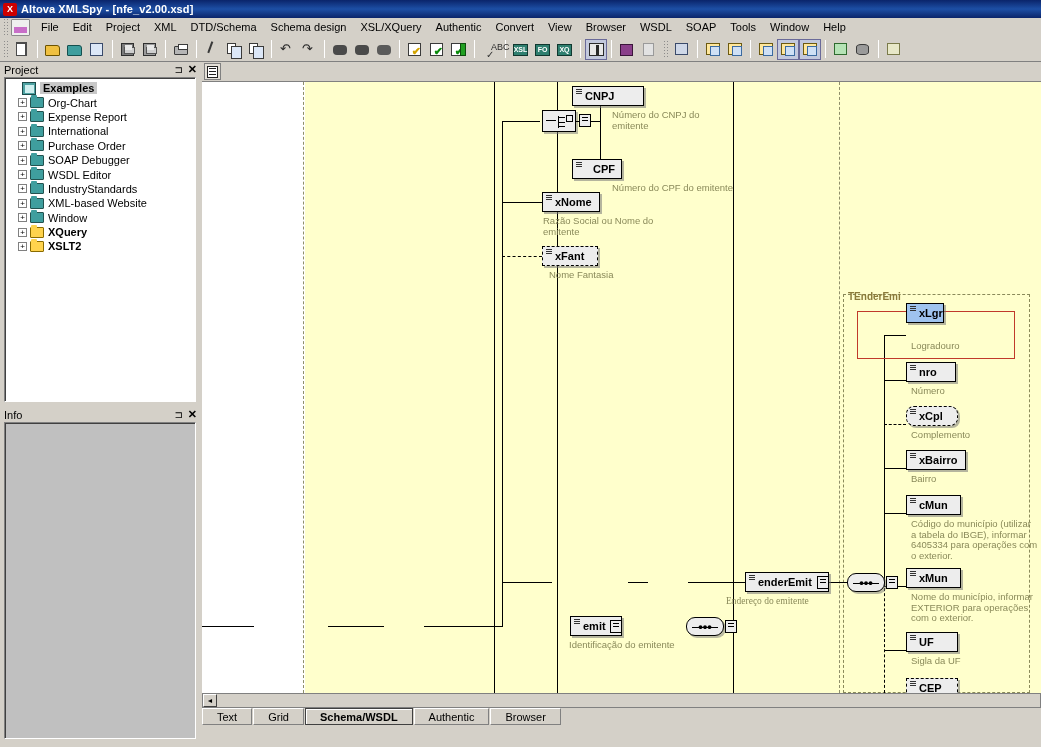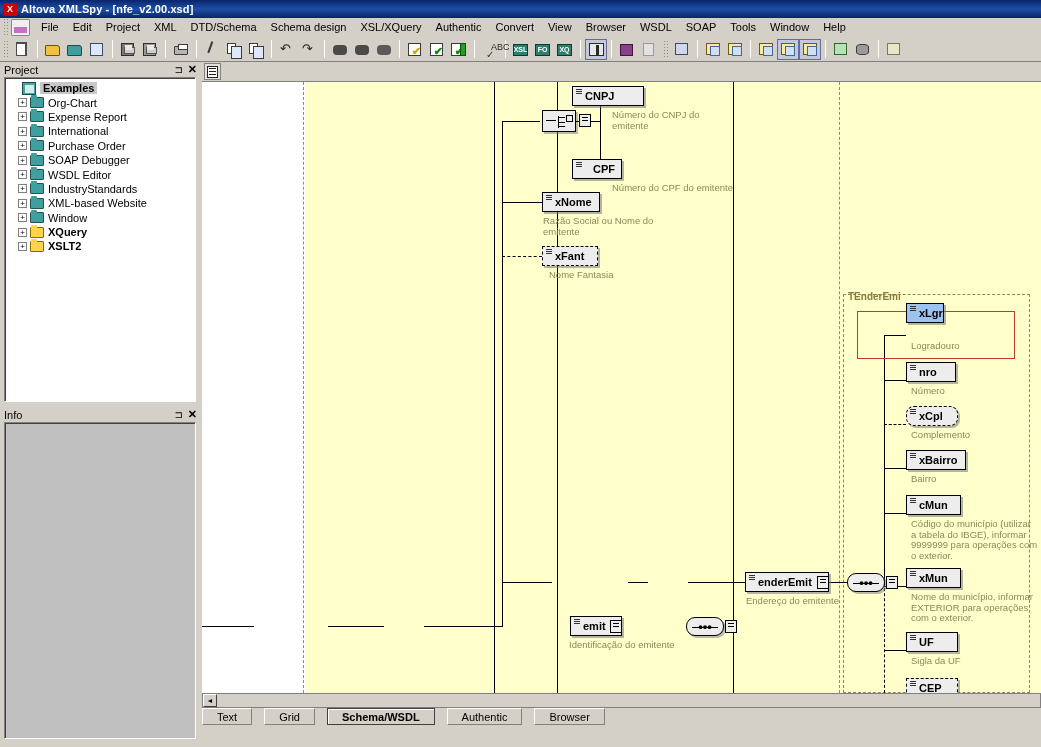--- a/index.html
+++ b/index.html
@@ -223,21 +223,21 @@
   .hscroll .lbtn{
     width:14px;height:13px;background:#d4d0c8;border:1px solid #fff;
     border-right-color:#404040;border-bottom-color:#404040;
     display:flex;align-items:center;justify-content:center;font-size:7px;
   }
   .tabbar{ position:absolute; display:flex; align-items:flex-start; }
   .vtab{
     height:17px; padding:0 14px; font-size:11px; color:#000;
     background:#d4d0c8; border:1px solid #fff; border-right-color:#808080;
     border-bottom-color:#808080;
-    display:flex;align-items:center;justify-content:center; margin-right:12px;
+    display:flex;align-items:center;justify-content:center; margin-right:1px;
   }
   .vtab.active{ font-weight:bold; border:1px solid #404040; background:#d4d0c8;
                 box-shadow: inset 1px 1px 0 #fff; }
   .filetab{
     position:absolute; height:17px; display:flex; align-items:center; gap:2px;
     padding:0 6px 0 3px; font-size:11px; font-weight:bold;
     background:#d4d0c8; border:1px solid #404040; box-shadow: inset 1px 1px 0 #fff;
   }
   .xsdicon{ width:12px;height:12px; background:#fff; border:1px solid #8a3f8a; position:relative;}
   .xsdicon::after{content:'';position:absolute;left:1px;bottom:1px;right:1px;height:5px;background:#c86ec8;}
@@ -693,21 +693,21 @@
         <span>xBairro</span>
       </div>
       <div class="desc" style="left:709px;top:392px;width:140px;">Bairro</div>
 
       <div class="node" style="left:704px;top:413px;width:55px;">
         <span class="attr"></span>
         <span>cMun</span>
       </div>
       <div class="desc" style="left:709px;top:437px;width:130px;">Código do município (utilizar
 a tabela do IBGE), informar
-9999999 para operações com
+6405334 para operações com
 o exterior.</div>
 
       <div class="node" style="left:704px;top:486px;width:55px;">
         <span class="attr"></span>
         <span>xMun</span>
       </div>
       <div class="desc" style="left:709px;top:510px;width:132px;">Nome do município, informar
 EXTERIOR para operações
 com o exterior.</div>
 
@@ -727,21 +727,21 @@
         <span>emit</span>
         <span class="expand"></span>
       </div>
       <div class="desc" style="left:367px;top:558px;width:180px;">Identificação do emitente</div>
 
       <div class="node" style="left:543px;top:490px;width:84px;">
         <span class="attr"></span>
         <span>enderEmit</span>
         <span class="expand"></span>
       </div>
-      <div class="desc" style="left:544px;top:514px;width:180px;">Endereço do emitente</div>
+      <div class="desc" style="left:524px;top:514px;width:180px;font-family:Liberation Serif, serif;">Endereço do emitente</div>
 
     </div>
   </div>
 
   <div class="hscroll" style="left:202px;top:693px;width:839px;height:15px;">
     <div class="lbtn">◄</div>
   </div>
 
   <div class="tabbar" style="left:202px;top:708px;width:839px;height:18px;" id="view-tabs">
       <div class="vtab">Text</div>

